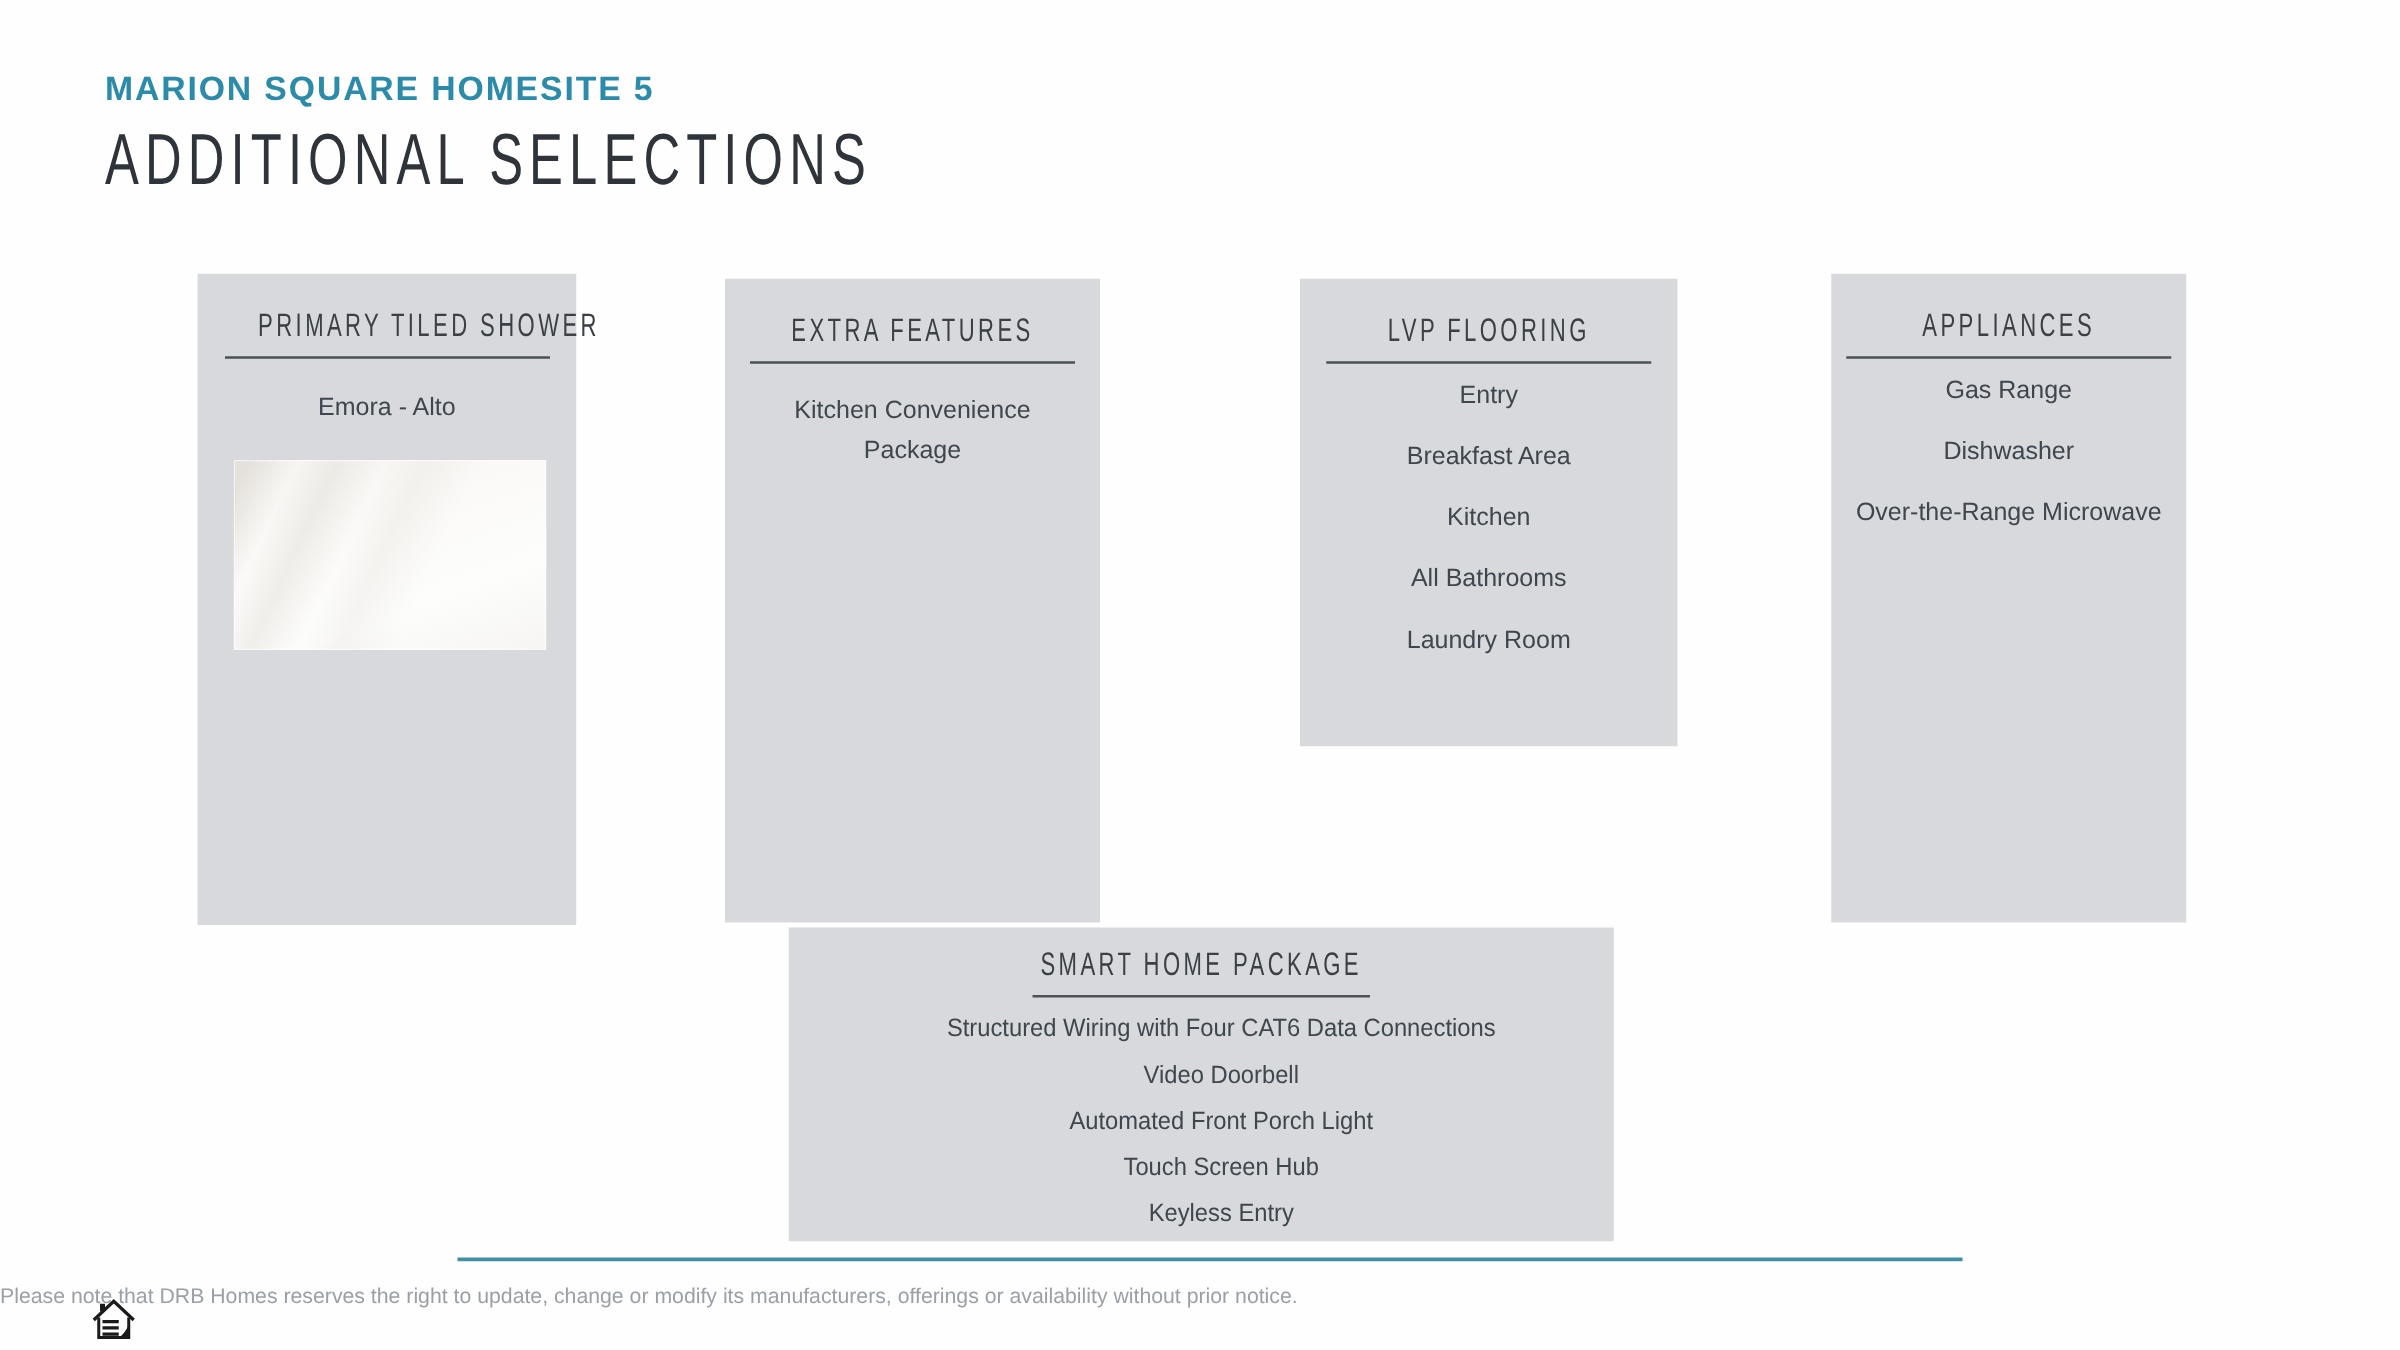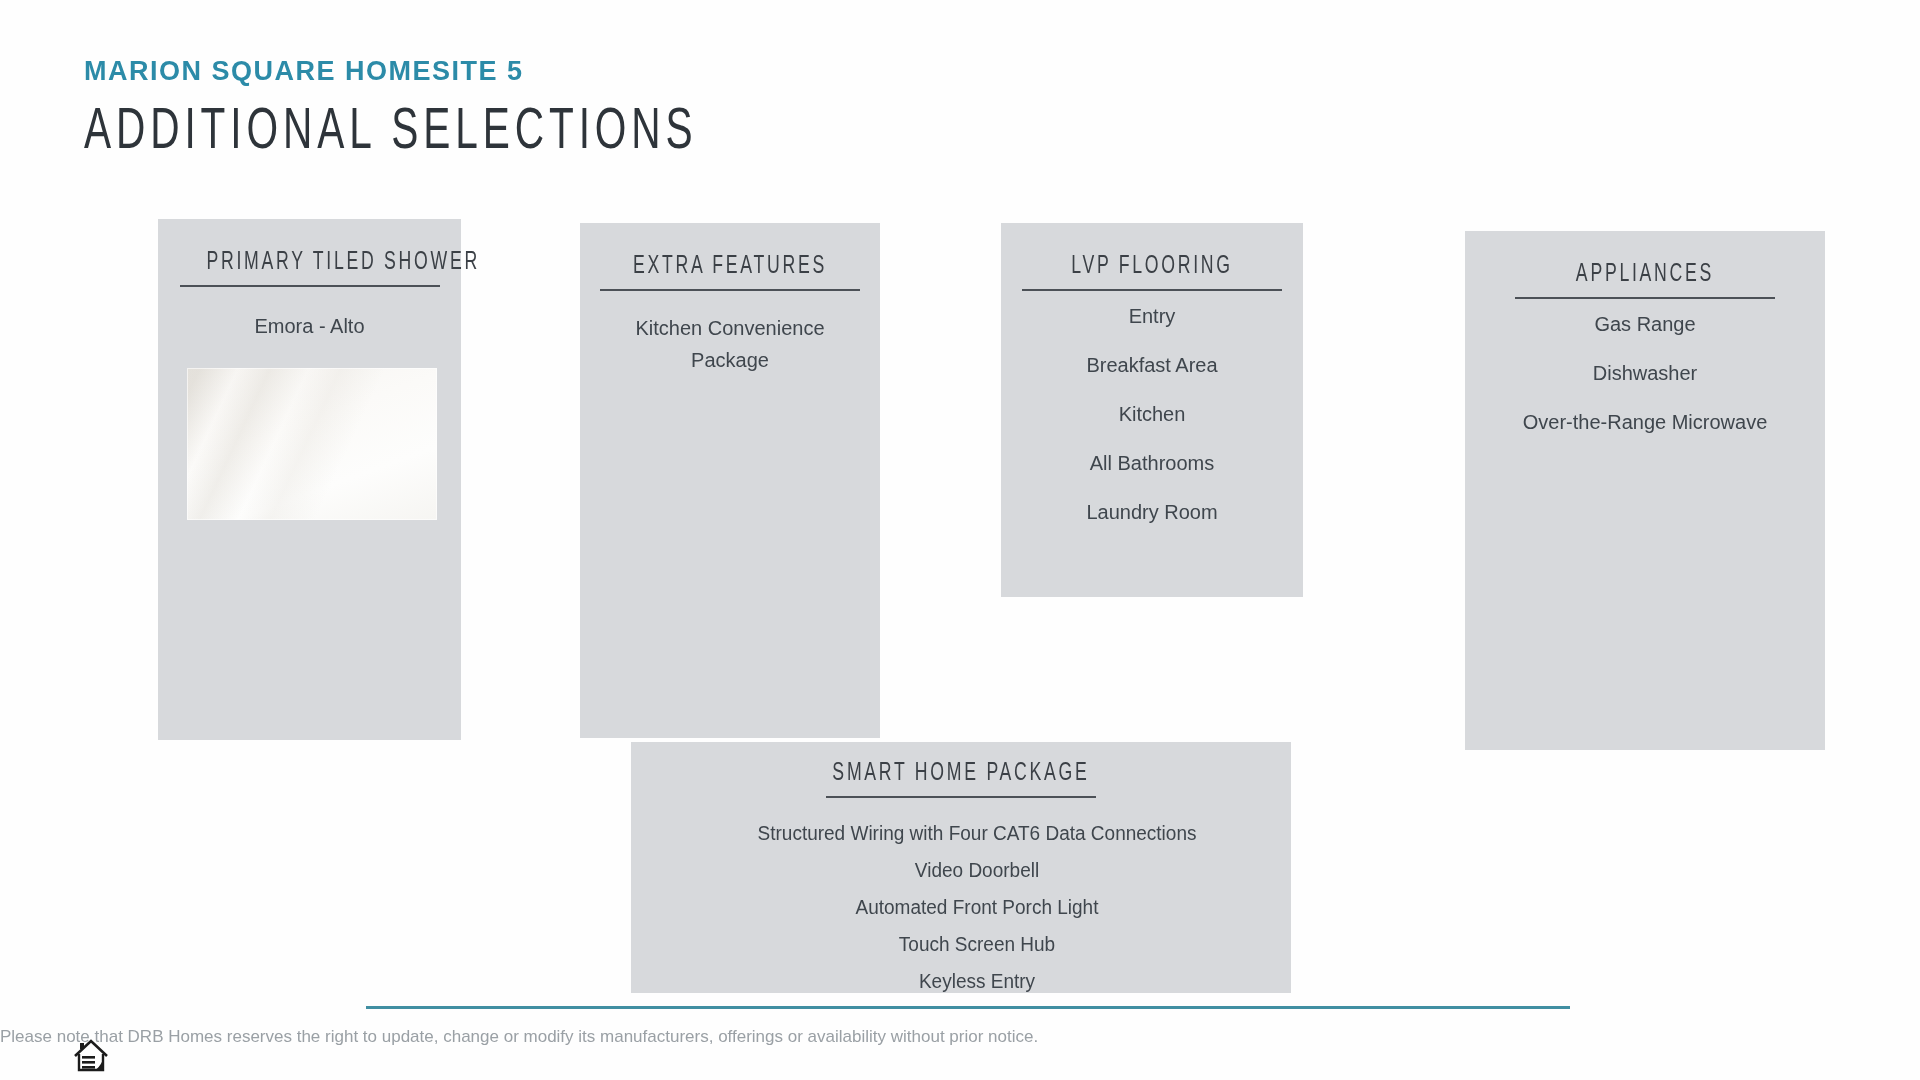--- a/index.html
+++ b/index.html
@@ -12,39 +12,39 @@
   .subtitle{position:absolute;left:84px;top:56px;font-size:27px;font-weight:bold;
             letter-spacing:1.5px;color:#2c8ba8;white-space:nowrap;}
   .title{position:absolute;left:84px;top:94px;font-size:58px;font-weight:400;
          letter-spacing:7px;color:#2e343a;transform:scaleX(0.70);
          transform-origin:0 50%;white-space:nowrap;}
 
   
   .card{position:absolute;background:#d7d9dc;}
   .card1{left:158px;top:219px;width:303px;height:521px;}
   .card2{left:580px;top:223px;width:300px;height:515px;}
-  .card3{left:1001px;top:223px;width:302px;height:374px;}
-  .card4{left:1465px;top:219px;width:360px;height:519px;margin-top:12px;}
+  .card3{left:1040px;top:223px;width:302px;height:374px;}
+  .card4{left:1465px;top:219px;width:284px;height:519px;}
   .card5{left:631px;top:742px;width:660px;height:251px;}
 
   .card-head{margin-top:26px;text-align:center;font-size:26px;font-weight:400;
              letter-spacing:4px;color:#3b4046;line-height:30px;
              transform:scaleX(0.68);white-space:nowrap;}
   .card5 .card-head{margin-top:14px;}
   .rule{height:2px;background:#4c5157;width:260px;margin:10px auto 0;}
   .card5 .rule{width:270px;}
 
   .items{margin-top:0;}
   .item{padding:12.5px 0;text-align:center;font-size:20px;line-height:24px;
         color:#3f464d;}
   .card2 .items{margin-top:8px;}
   .card2 .item{line-height:32px;padding:13px 4px;}
   .card2 .item span{display:inline-block;max-width:200px;}
   .card1 .item{margin-top:14px;}
-  .card5 .items{margin-top:16px;padding-left:32px;}
+  .card5 .items{margin-top:6px;padding-left:32px;}
   .card5 .item{padding:6.5px 0;transform:scaleX(0.95);}
 
   
   .tile{position:absolute;left:29px;top:149px;width:250px;height:152px;
         background-image:
           linear-gradient(115deg, rgba(186,180,168,0.30) 4%, rgba(255,255,255,0) 16%,
                           rgba(196,190,178,0.22) 26%, rgba(255,255,255,0) 38%,
                           rgba(205,199,188,0.16) 48%, rgba(255,255,255,0) 62%),
           linear-gradient(160deg, #f6f4f1 0%, #fbfaf8 40%, #fdfdfc 70%, #f6f5f2 100%);
         box-shadow:0 0 0 1px rgba(255,255,255,0.6) inset;}

